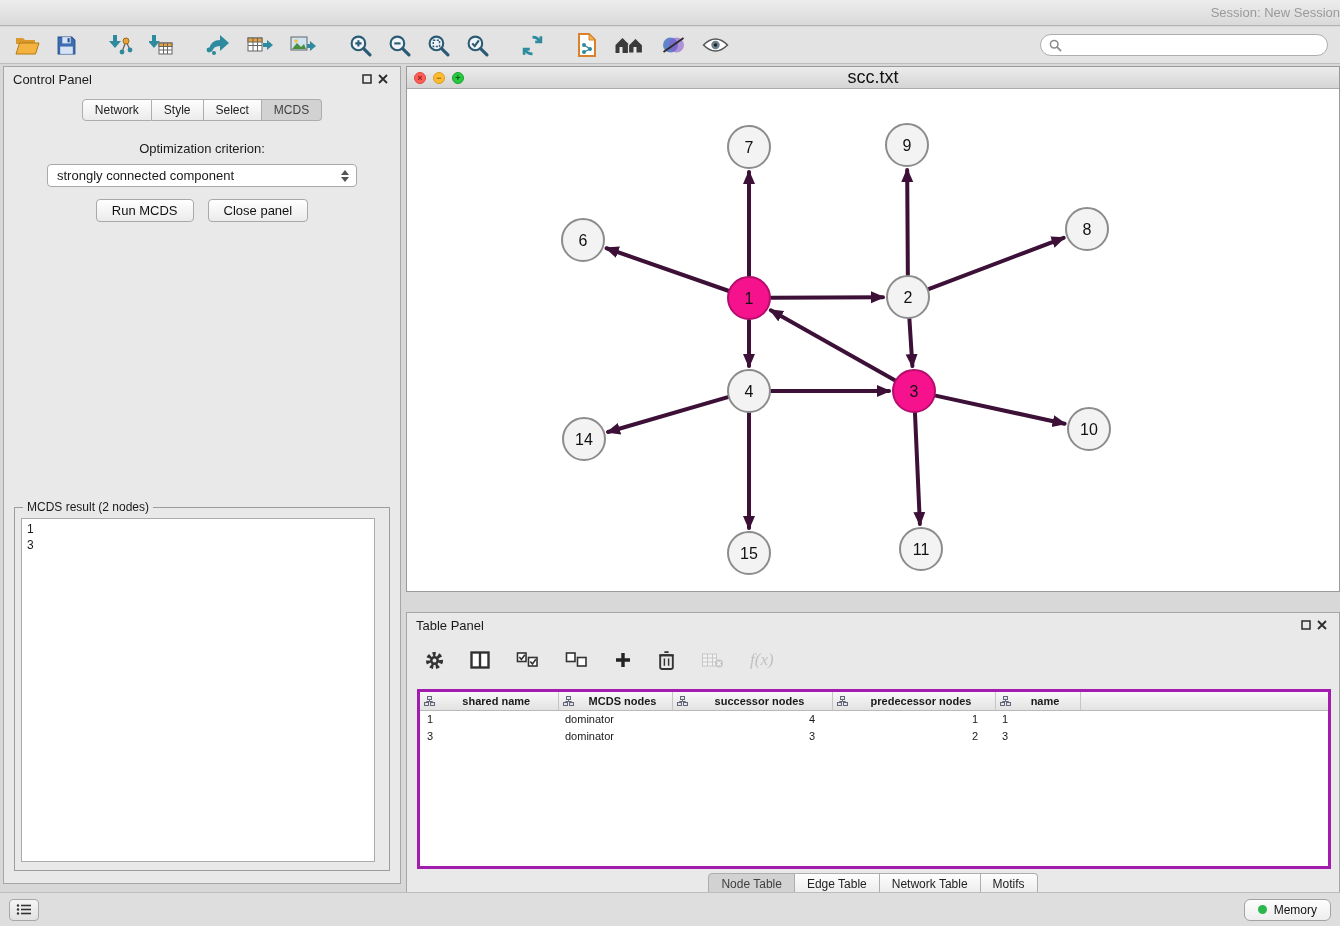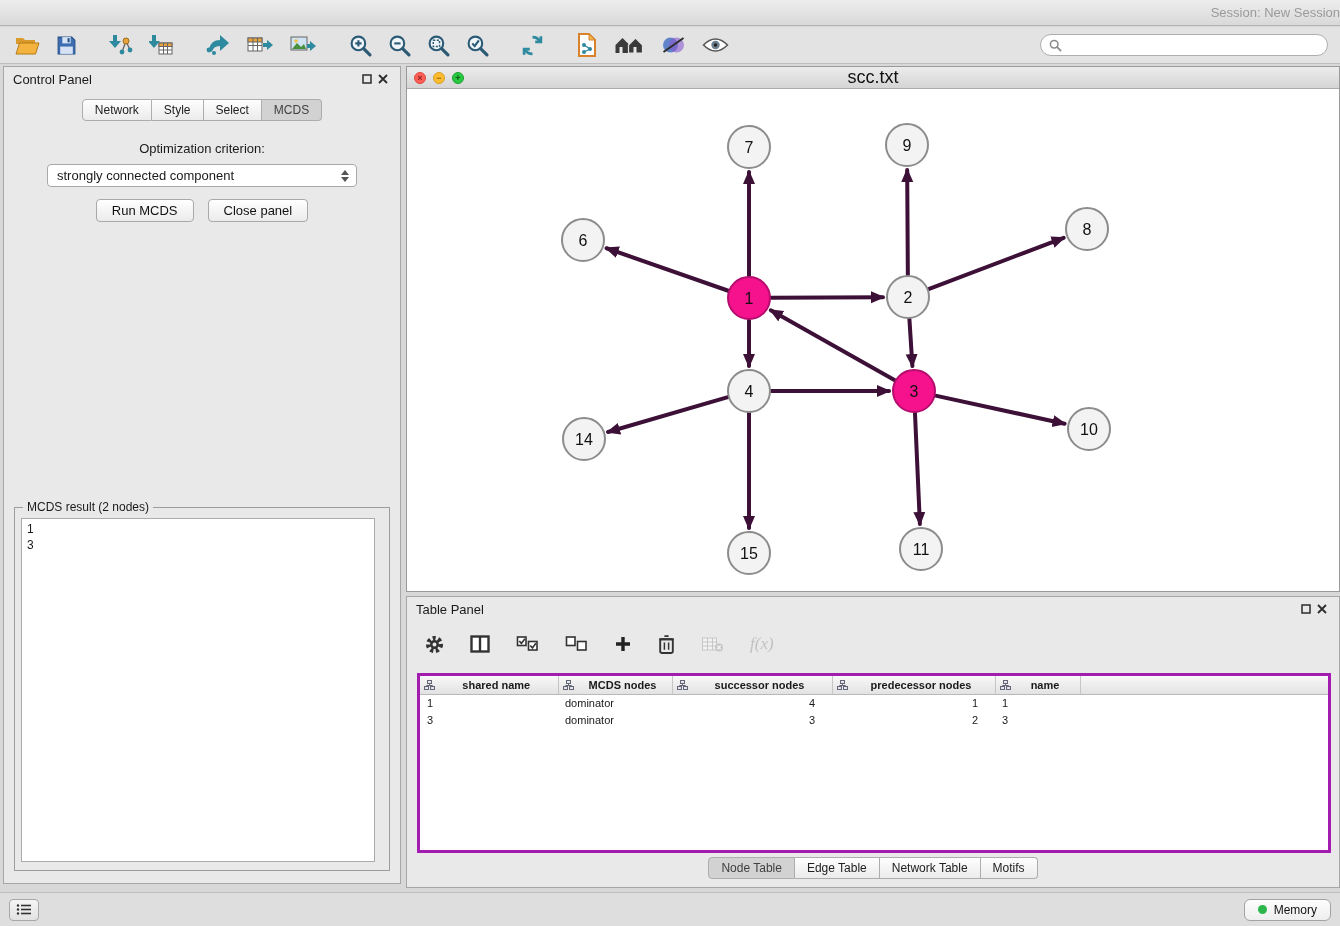--- a/index.html
+++ b/index.html
@@ -81,21 +81,21 @@
   }
   .traffic { display:flex; gap:7px; z-index:2; }
   .light { width:12px; height:12px; border-radius:50%; font-size:9px; line-height:11px; text-align:center; font-weight:bold; }
   .light.red    { background:#ff5f57; border:1px solid #e0443e; color:#8c1f1b; }
   .light.yellow { background:#febc2e; border:1px solid #d89e24; color:#90650a; }
   .light.green  { background:#28c840; border:1px solid #1da32f; color:#0a5c16; }
   .nw-title { position:absolute; left:0; right:0; text-align:center; font-size:18px; color:#111; pointer-events:none; }
   .graph-area { width:932px; height:502px; display:block; }
   
   .table-panel {
-    position:absolute; left:406px; top:596px; width:934px; height:292px;
+    position:absolute; left:406px; top:612px; width:934px; height:292px;
     background:#e9e9e9; border:1px solid #a6a6a6;
   }
   .tp-toolbar { height:42px; display:flex; align-items:center; gap:22px; padding:4px 0 0 16px; }
   .disabled { opacity:.42; }
   .fx-label { font-family:"Liberation Serif", serif; font-style:italic; font-size:17px; color:#8a8a8a; }
   .tp-table-wrap {
     position:absolute; left:10px; right:8px; top:76px; bottom:34px;
     background:#fff; border:3px solid #a21caf; overflow:hidden;
   }
   table { border-collapse:collapse; width:100%; table-layout:fixed; font-size:11px; }

